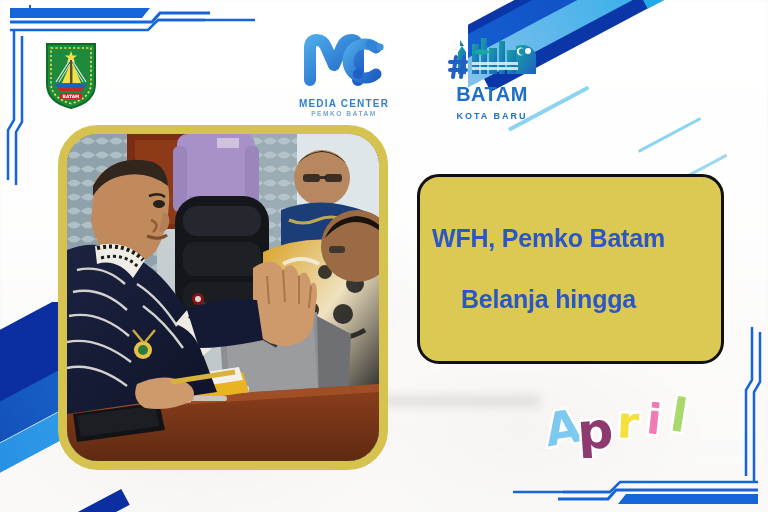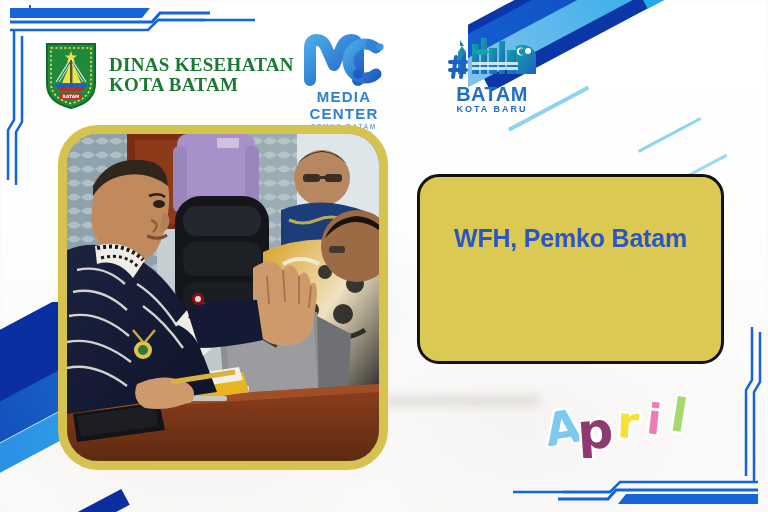--- a/index.html
+++ b/index.html
@@ -71,41 +71,41 @@
   .shield{ width:56px; height:70px; position:relative; }
   .dinkes-text{ line-height:1.05; }
   .dinkes-text div{
     font-family:"Liberation Serif", serif;
     font-weight:bold; font-size:19px; color:#1a7a33; letter-spacing:.3px;
     white-space:nowrap;
   }
 
   .mediacenter{ position:absolute; left:288px; top:6px; width:112px; text-align:center; }
   .mc-mark{ height:52px; }
-  .mc-t1{ font-size:15px; font-weight:bold; color:#2f7fd4; letter-spacing:1.2px; margin-top:2px;}
+  .mc-t1{ font-size:10px; font-weight:bold; color:#2f7fd4; letter-spacing:1.2px; margin-top:12px;}
   .mc-t2{ font-size:6.5px; font-weight:bold; color:#7aa8cf; letter-spacing:1.6px; margin-top:1px;}
 
   .batamlogo{ position:absolute; left:432px; top:4px; width:120px; text-align:center; }
   .bl-mark{ height:52px; position:relative; }
   .bl-t1{ font-size:20px; font-weight:bold; color:#1f6fc4; letter-spacing:.5px; line-height:1;}
-  .bl-t2{ font-size:9px; font-weight:bold; color:#1f6fc4; letter-spacing:2px; margin-top:0;}
+  .bl-t2{ font-size:9px; font-weight:bold; color:#1f6fc4; letter-spacing:2px; margin-top:7px;}
 
   
   .photo-card{
     position:absolute; left:58px; top:125px; width:330px; height:345px;
     border:9px solid #d6c24e; border-radius:40px;
     overflow:hidden; background:#222;
   }
   .photo{ position:absolute; inset:0; overflow:hidden; }
 
   
   .headline{
     position:absolute; left:417px; top:174px; width:307px; height:190px;
     background:#dbc954; border:3px solid #111; border-radius:22px;
-    display:flex; align-items:center; justify-content:center;
+    display:flex; align-items:center; 
     padding:8px 12px;
   }
   .headline p{
     font-family:"Liberation Sans", sans-serif;
     font-weight:bold; font-size:25px; line-height:1.22;
     color:#2b57c4; text-align:center; letter-spacing:-.2px;
   }
 
   
   .april{ position:absolute; left:543px; top:388px; width:170px; height:70px; }
@@ -169,24 +169,20 @@
           <path d="M13 42 L27 20 M43 42 L29 20" stroke="#eaeaea" stroke-width="1.2" fill="none"></path>
           <path d="M16 42 L27 24 M40 42 L29 24" stroke="#eaeaea" stroke-width="1" fill="none"></path>
           <polygon points="28,22 28,43 19,43" fill="#f2e04a"></polygon>
           <polygon points="29.5,22 29.5,43 38,43" fill="#f2e04a"></polygon>
           <rect x="27" y="20" width="2" height="24" fill="#6b4a1f"></rect>
           <path d="M12 44 H44 L39 51 H17 Z" fill="#c62828"></path>
           <path d="M12 44 H44 L42 47 H14 Z" fill="#1565c0"></path>
           <rect x="17" y="53" width="22" height="6" rx="1" fill="#c62828"></rect>
           <text x="28" y="58" font-family="DejaVu Sans, sans-serif" font-size="4.4" font-weight="bold" fill="#ffffff" text-anchor="middle">BATAM</text>
         </svg>
-      </div>
-      <div class="dinkes-text">
-        <div>DINAS KESEHATAN</div>
-        <div>KOTA BATAM</div>
       </div>
     </div>
 
     <div class="mediacenter">
       <div class="mc-mark">
         <svg width="112" height="52" viewBox="0 0 112 52">
           <defs>
             <linearGradient id="mcg" x1="0" y1="0" x2="1" y2="1">
               <stop offset="0" stop-color="#4aa8e8"></stop>
                 <stop offset="1" stop-color="#1f5fc4"></stop>
@@ -372,21 +368,21 @@
         <path d="M70 250 Q96 238 118 248 Q130 254 126 266 Q104 278 78 274 Q64 266 70 250" fill="#cf9a6b"></path>
         <path d="M104 248 L168 238" stroke="#d8b23a" stroke-width="5" fill="none"></path>
       </svg>
     </div>
   </div>
 
   <div class="headline">
     <p>
       <span>WFH, Pemko Batam</span><br>
       <br>
-      <br>
+      <span>Belanja hingga</span><br>
     </p>
   </div>
 
   <div class="april">
     <svg width="170" height="70" viewBox="0 0 170 70">
       <g font-family="DejaVu Sans, sans-serif" font-weight="bold" stroke="#ffffff" stroke-width="5" paint-order="stroke" stroke-linejoin="round">
         <text id="l0" x="2" y="56" font-size="46" transform="rotate(-9 20 40)" fill="#7ec9ef">A</text>
         <text id="l1" x="34" y="60" font-size="50" transform="rotate(-4 55 40)" fill="#8e3a70">p</text>
         <text id="l2" x="74" y="50" font-size="44" transform="rotate(3 88 38)" fill="#f5e13c">r</text>
         <text id="l3" x="104" y="46" font-size="42" transform="rotate(6 114 32)" fill="#f07ab4">i</text>

